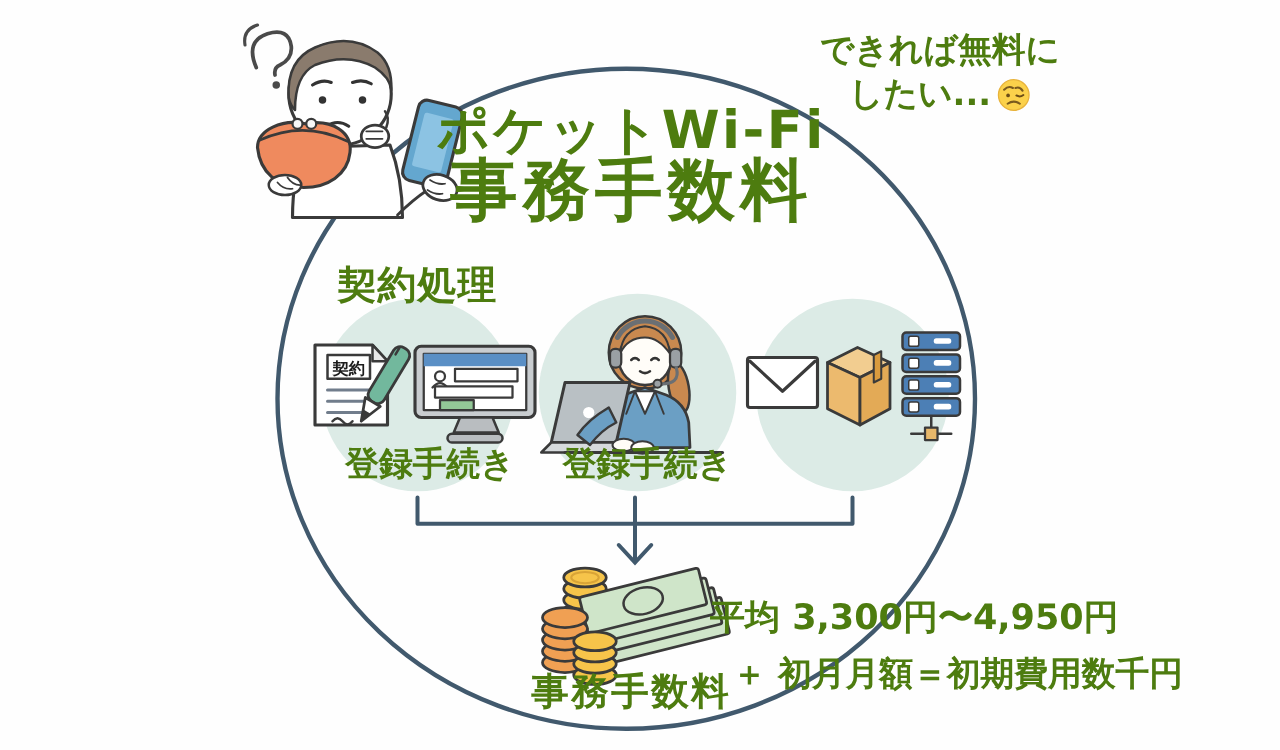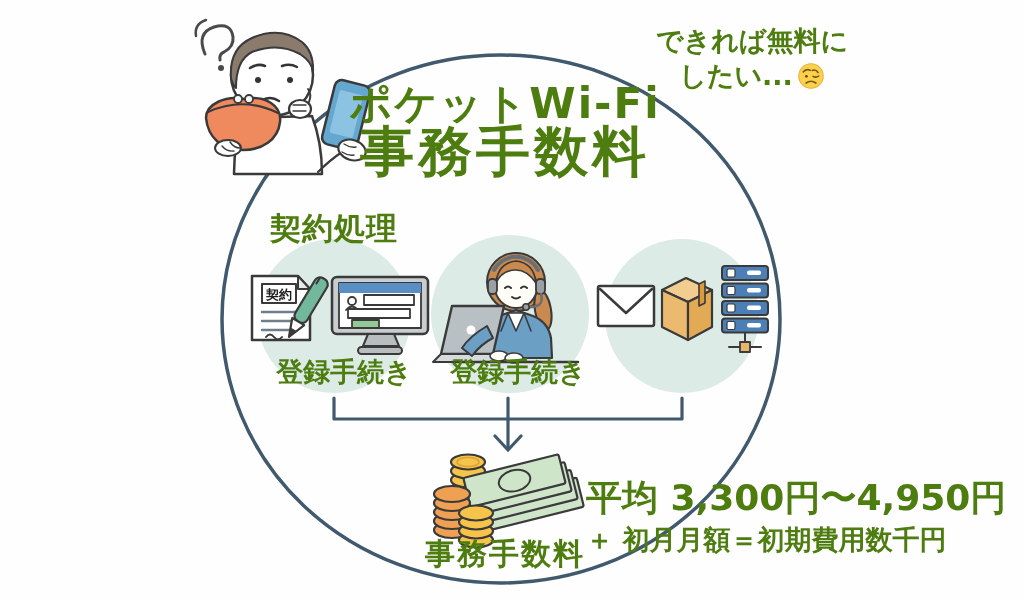--- a/index.html
+++ b/index.html
@@ -12,21 +12,21 @@
   .title2{left:280px;top:124px;width:450px;font-size:54px;letter-spacing:4px;}
   .bub1{left:632px;top:27px;width:240px;font-size:27px;}
   .bub2{left:632px;top:62px;width:240px;font-size:27px;display:flex;align-items:flex-end;justify-content:center;gap:4px;}
   .bub2 svg{display:block;}
   .head{top:212px;width:220px;font-size:31px;letter-spacing:1px;}
   .cap{top:358px;width:240px;font-size:27px;}
   .h1,.c1{left:224px;}
   .h2,.c2{left:398px;}
   .h3,.c3{left:572px;}
   .result-label{left:395px;top:538px;width:220px;font-size:30px;letter-spacing:2px;}
-  .price{left:586px;top:479px;font-size:36px;}
+  .price{left:568px;top:479px;font-size:28px;}
   .note{left:586px;top:526px;font-size:27px;text-align:center;}
 </style>
 </head>
 <body>
 
 <div id="stage">
 
   <svg id="art" width="1024" height="600" viewBox="0 0 1024 600">
 
     <ellipse cx="501" cy="319" rx="279" ry="264" fill="none" stroke="#41596d" stroke-width="3.5"></ellipse>

